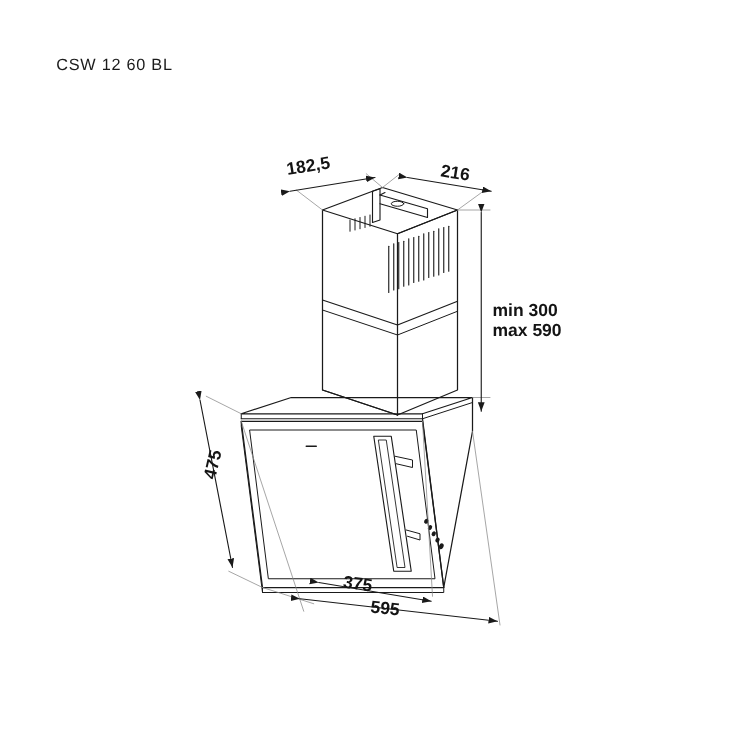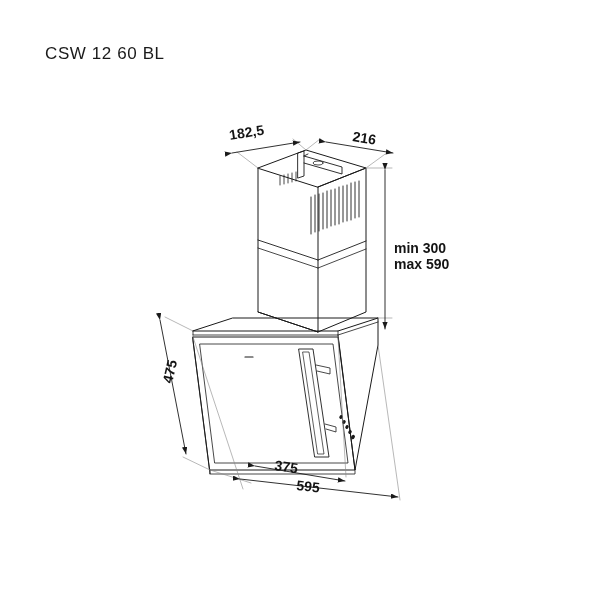--- a/index.html
+++ b/index.html
@@ -9,21 +9,21 @@
     background:#ffffff;
     font-family:"Liberation Sans", sans-serif;
     overflow:hidden;
     position:relative;
   }
   #page-root{position:relative;width:600px;height:600px;}
 
   .title{
     position:absolute;
     left:45px; top:44px;
-    font-size:17px;
+    font-size:13px;
     letter-spacing:0.6px;
     color:#1a1a1a;
     font-weight:400;
     white-space:nowrap;
   }
 
   .canvas-wrap{position:absolute;left:0;top:0;width:600px;height:600px;}
   svg.drawing{display:block;width:600px;height:600px;}
   .dim-text-lg{
     font-family:"Liberation Sans", sans-serif;

